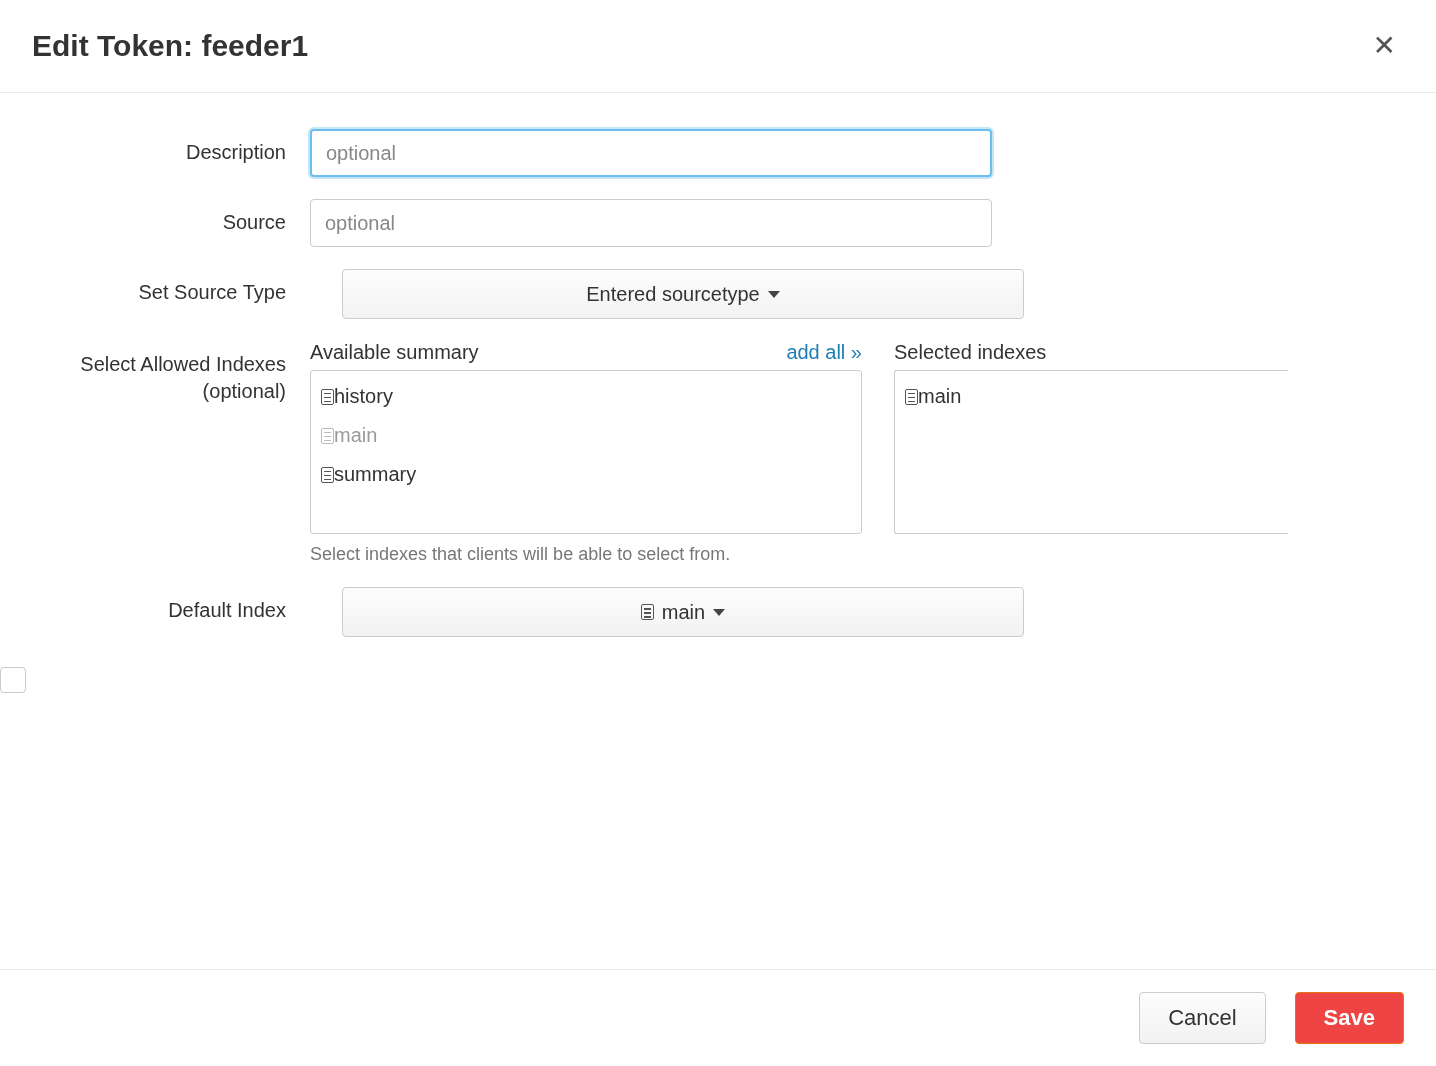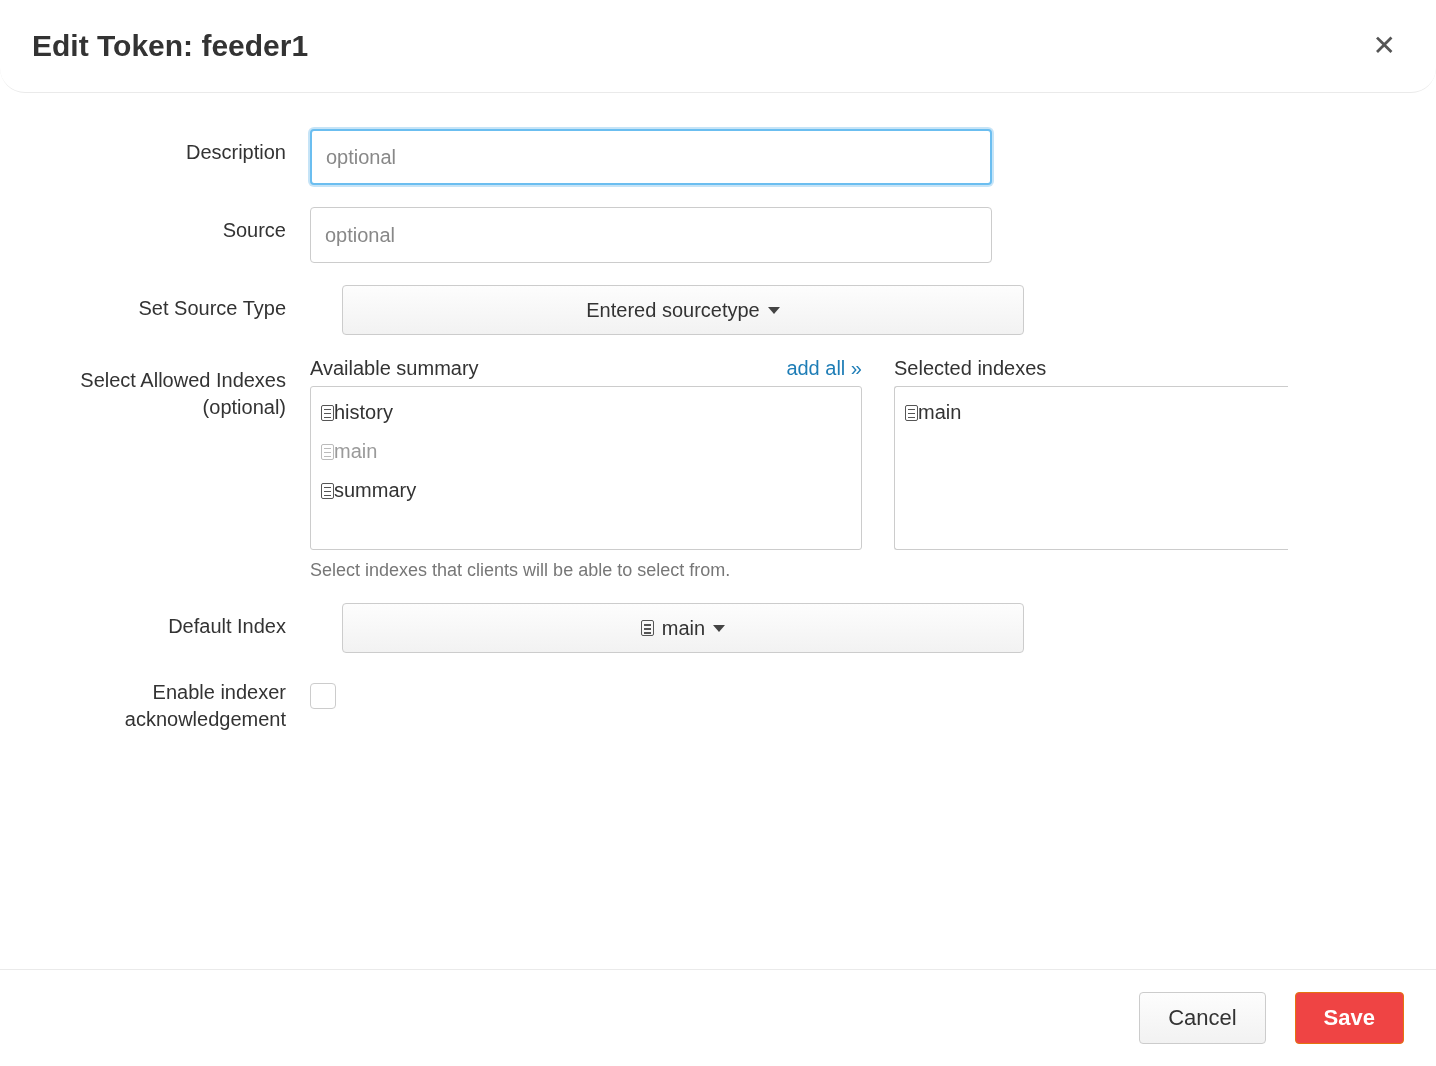--- a/index.html
+++ b/index.html
@@ -15,21 +15,20 @@
     min-height: 1066px;
     display: flex;
     flex-direction: column;
   }
   .modal-header {
     display: flex;
     justify-content: space-between;
     align-items: center;
     padding: 28px 32px 28px 32px;
     border-bottom: 1px solid #eaeaea;
-    border-radius: 25px;
   }
   .modal-title {
     font-size: 30px;
     font-weight: 600;
     color: #333;
   }
   .close-btn {
     font-size: 28px;
     color: #555;
     cursor: pointer;
@@ -55,21 +54,21 @@
     color: #333;
     padding-top: 10px;
     line-height: 1.35;
   }
   .row-control {
     flex: 1;
     max-width: 960px;
   }
   .txt-input {
     width: 682px;
-    height: 56px;
+    height: 48px;
     border: 1px solid #ccc;
     border-radius: 4px;
     padding: 8px 14px;
     font-size: 20px;
     color: #333;
   }
   .txt-input::placeholder { color: #888; }
   .txt-input.focused {
     border: 2px solid #6bbef0;
     box-shadow: 0 0 0 2px rgba(93,178,232,0.35);
@@ -296,21 +295,20 @@
           <span class="db-icon">
               <span></span>
             </span>
           <span>main</span>
           <span class="caret"></span>
         </button>
       </div>
     </div>
 
     <div class="form-row">
-      <div class="row-label" style="padding-top:4px">Enable indexer acknowledgement</div>
       <div class="row-control">
         <div class="checkbox"></div>
       </div>
     </div>
 
   </div>
 
   <div class="modal-footer">
     <button class="footer-btn">Cancel</button>
     <button class="footer-btn primary">Save</button>

